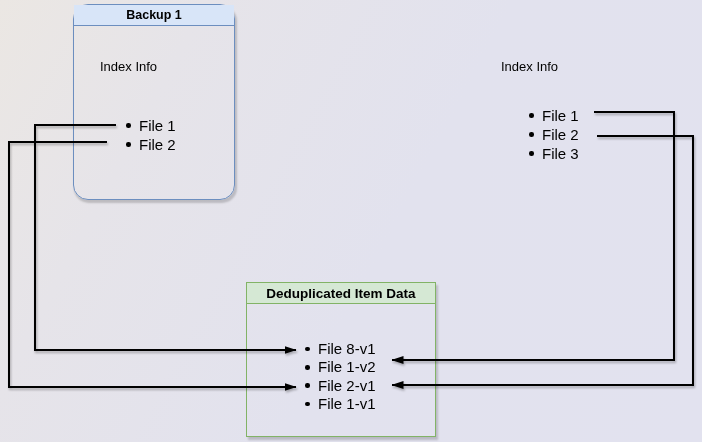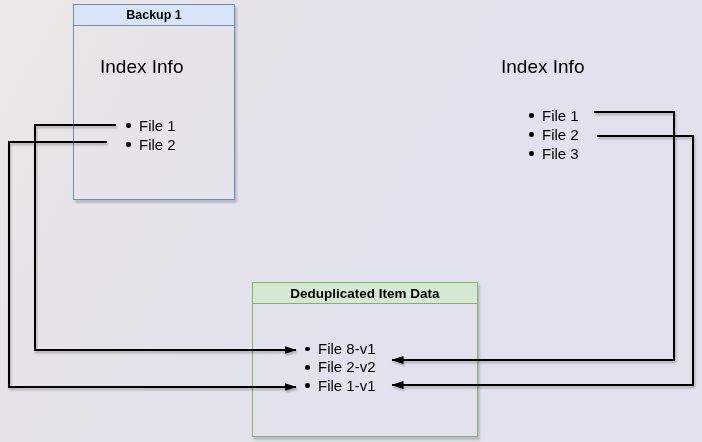--- a/index.html
+++ b/index.html
@@ -29,27 +29,27 @@
     font-size: 12.5px;
     border-bottom: 1.5px solid;
     border-color: inherit;
     box-sizing: border-box;
   }
   .node.blue  { border-color: #6c8ebf; }
   .node.blue  .hdr { background: #d8e5f8; border-bottom-color: #6c8ebf; }
   .node.green { border-color: #82b366; }
   .node.green .hdr { background: #d5e8d4; border-bottom-color: #82b366; font-size: 13.5px; }
 
-  #backup1 { left: 73px;  top: 4px;   width: 162px; height: 196px; }
+  #backup1 { left: 73px;  top: 4px;   width: 162px; height: 196px; border-radius: 15px; }
   #backup2 { left: 473px; top: 4px;   width: 162px; height: 196px; }
-  #dedup   { left: 252px; top: 282px; width: 226px; height: 155px; }
+  #dedup   { left: 246px; top: 282px; width: 190px; height: 155px; }
 
   .index-label {
     position: absolute;
-    font-size: 19px;
+    font-size: 13px;
     line-height: 18px;
     white-space: nowrap;
   }
   #backup1-label { left: 100px; top: 58px; }
   #backup2-label { left: 501px; top: 58px; }
 
   ul.filelist {
     position: absolute;
     margin: 0; padding: 0;
     list-style: none;
@@ -107,21 +107,22 @@
     <li>File 1</li>
     <li>File 2</li>
     <li>File 3</li>
   </ul>
 
   <div id="dedup" class="node green">
     <div class="hdr">Deduplicated Item Data</div>
   </div>
   <ul id="dedup-items" class="filelist">
     <li>File 8-v1</li>
-    <li>File 2-v2</li>
+    <li>File 1-v2</li>
+    <li>File 2-v1</li>
     <li>File 1-v1</li>
   </ul>
 
   <svg id="arrows" width="702" height="442" viewBox="0 0 702 442">
     <defs>
       <marker id="arrowhead" markerWidth="12" markerHeight="8" refX="11.5" refY="4" orient="auto" markerUnits="userSpaceOnUse">
         <path d="M0,0 L12,4 L0,8 z" fill="#000"></path>
       </marker>
     </defs>
     <path class="link" d="M116,125 H35 V350 H296" marker-end="url(#arrowhead)"></path>

